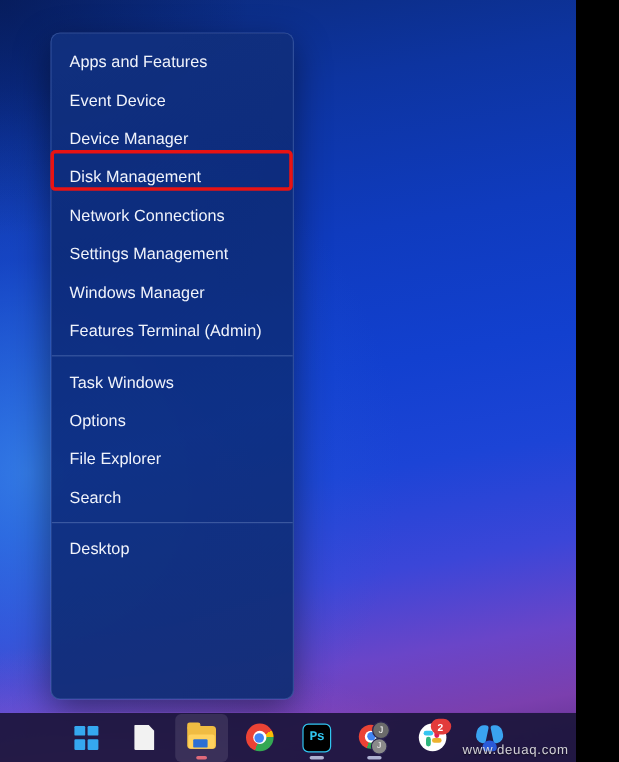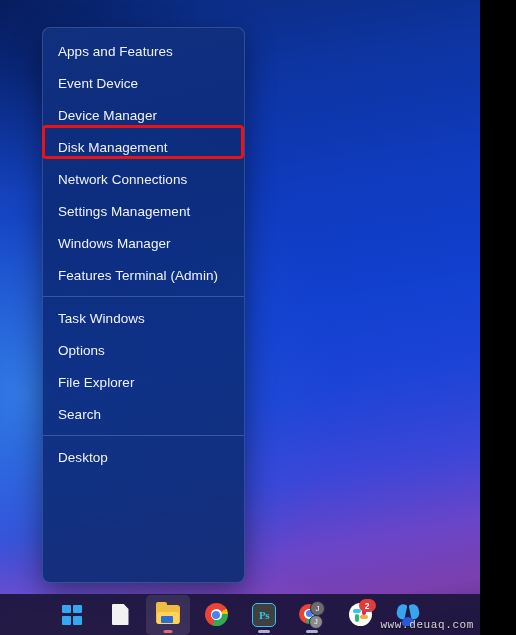--- a/index.html
+++ b/index.html
@@ -81,23 +81,23 @@
   .folder .front { position:absolute; left:1px; bottom:0px; width:22px; height:12px; background:#ffd25e; border-radius:2px; }
   .folder .doc { position:absolute; left:5px; bottom:1px; width:12px; height:7px; background:#2b6fd4; border-radius:1px; }
 
   
   .chrome { position:relative; width:23px; height:23px; border-radius:50%;
             background: conic-gradient(from -60deg, #eb4335 0deg 120deg, #fbbc05 120deg 150deg, #34a853 150deg 260deg, #eb4335 260deg 360deg); }
   .chrome::before { content:""; position:absolute; inset:6px; border-radius:50%; background:#ffffff; }
   .chrome::after { content:""; position:absolute; inset:7.5px; border-radius:50%; background:#4285f4; }
 
   
-  .psicon { width:22px; height:22px; border-radius:5px; background:#404040; border:1.6px solid #31c5f0;
+  .psicon { width:22px; height:22px; border-radius:5px; background:#000000; border:1.6px solid #31c5f0;
             display:flex; align-items:center; justify-content:center;
-            color:#31c5f0; font-size:11px; font-weight:bold; font-family:Liberation Serif, serif; letter-spacing:-0.5px; }
+            color:#31c5f0; font-size:11px; font-weight:bold; font-family:Liberation Mono, monospace; letter-spacing:-0.5px; }
 
   
   .chromeprof { position:relative; width:26px; height:24px; }
   .chromeprof .c { position:absolute; left:0; top:1px; width:20px; height:20px; border-radius:50%;
             background: conic-gradient(from -60deg, #eb4335 0deg 120deg, #fbbc05 120deg 150deg, #34a853 150deg 260deg, #eb4335 260deg 360deg); }
   .chromeprof .c::before { content:""; position:absolute; inset:5px; border-radius:50%; background:#fff; }
   .chromeprof .c::after { content:""; position:absolute; inset:6.5px; border-radius:50%; background:#4285f4; }
   .chromeprof .p1 { position:absolute; right:0; top:-2px; width:13px; height:13px; border-radius:50%; background:#6b6b6b;
                     color:#fff; font-size:8px; display:flex; align-items:center; justify-content:center; border:1.5px solid #2a2350;}
   .chromeprof .p2 { position:absolute; right:2px; bottom:-2px; width:12px; height:12px; border-radius:50%; background:#8a8a8a;
@@ -120,21 +120,21 @@
   .blueapp .rw { position:absolute; right:1px; top:1px; width:9px; height:15px; background:#3aa3f0; border-radius:2px 6px 6px 2px; transform:rotate(-12deg); }
   .blueapp .bt { position:absolute; left:6px; bottom:0px; width:12px; height:9px; background:#2a5ad8; border-radius:6px 6px 3px 3px; }
 
   
   #watermark {
     position: absolute;
     right: 6px;
     bottom: 4px;
     z-index: 40;
     color: rgba(250,250,250,0.82);
-    font-family: Liberation Mono, monospace;
+    font-family: Liberation Sans, sans-serif;
     font-size: 11px;
     letter-spacing: 0.6px;
     text-shadow: 0 1px 1px rgba(0,0,0,0.6);
     white-space: nowrap;
   }
 
   
   #winx-menu {
     position: absolute;
     left: 42px;

